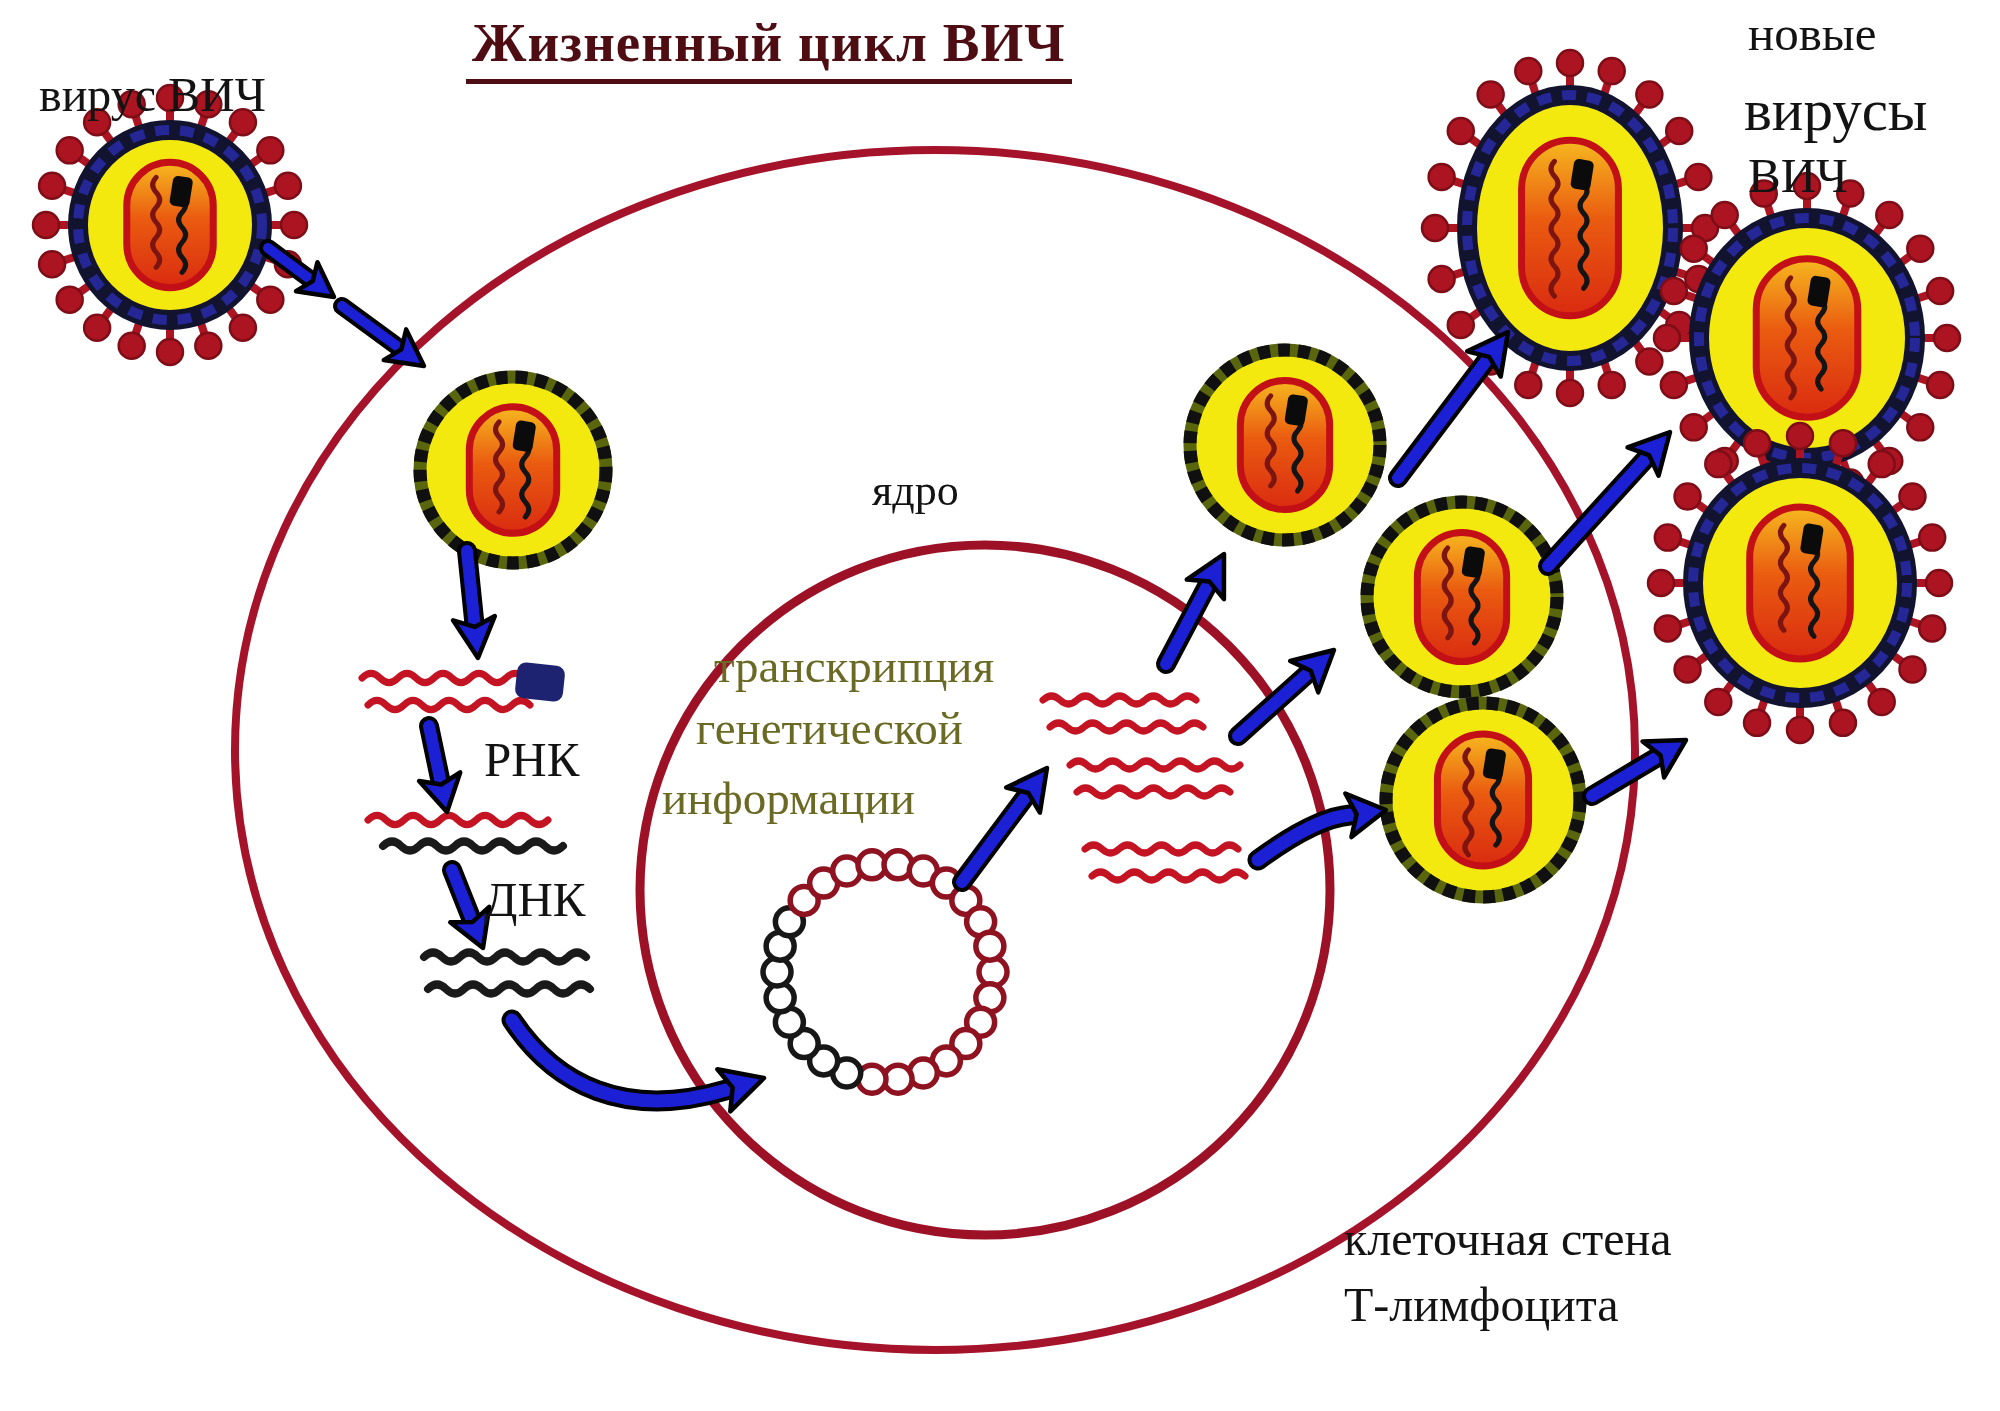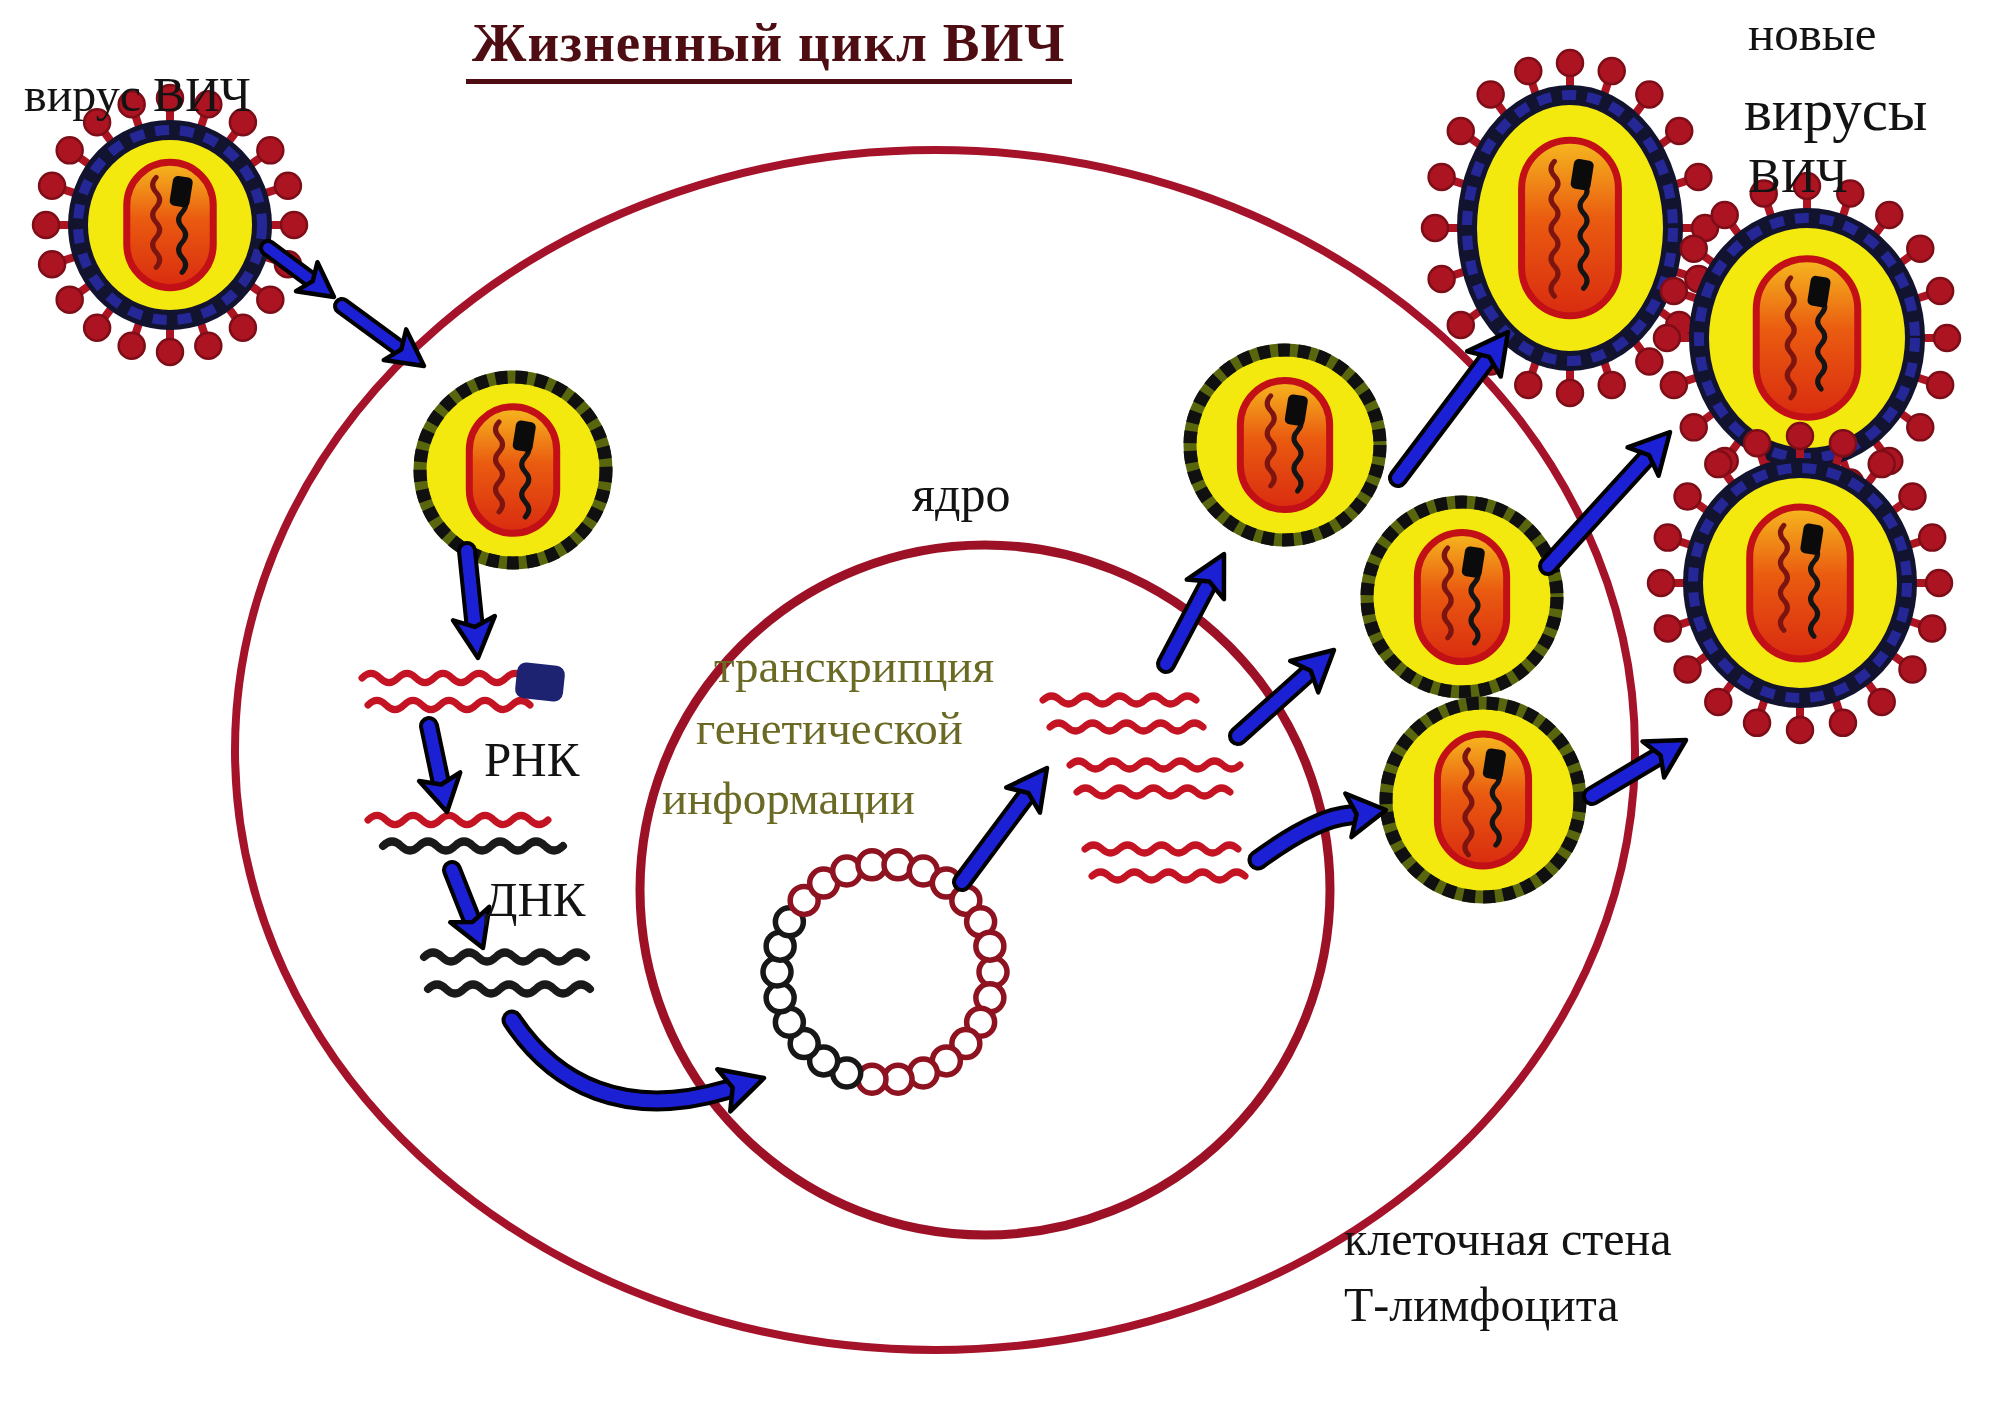--- a/index.html
+++ b/index.html
@@ -3,25 +3,25 @@
 <meta charset="utf-8">
 <style>
   html,body{margin:0;padding:0;background:#fff;}
   .stage{position:relative;width:2000px;height:1411px;background:#ffffff;overflow:hidden;
          font-family:"Liberation Serif", "DejaVu Serif", serif;}
   #art{position:absolute;left:0;top:0;}
   .label{position:absolute;color:var(--text,#131313);white-space:nowrap;line-height:1.05;}
   .title{left:466px;top:14px;font-size:55px;font-weight:bold;letter-spacing:1px;
          color:var(--title,#4e0d13);border-bottom:5px solid var(--title,#4e0d13);padding:0 6px 7px 6px;}
   .atk1{left:27px;top:16px;font-size:48px;}
-  .atk2{left:24px;top:70px;font-size:48px;}
+  .atk2{left:39px;top:70px;font-size:48px;}
   .new1{left:1748px;top:8px;font-size:49px;}
   .new2{left:1744px;top:80px;font-size:59px;}
   .new3{left:1748px;top:150px;font-size:49px;}
-  .yadro{left:912px;top:468px;font-size:50px;}
+  .yadro{left:872px;top:468px;font-size:44px;}
   .tr{color:var(--transcription-text,#6a6a24);font-size:47px;}
   .tr1{left:714px;top:642px;}
   .tr2{left:696px;top:704px;}
   .tr3{left:662px;top:774px;}
   .rnk{left:484px;top:734px;font-size:49px;}
   .dnk{left:484px;top:874px;font-size:49px;}
   .wall1{left:1344px;top:1214px;font-size:48px;}
   .wall2{left:1344px;top:1280px;font-size:48px;}
 </style>
 </head>

